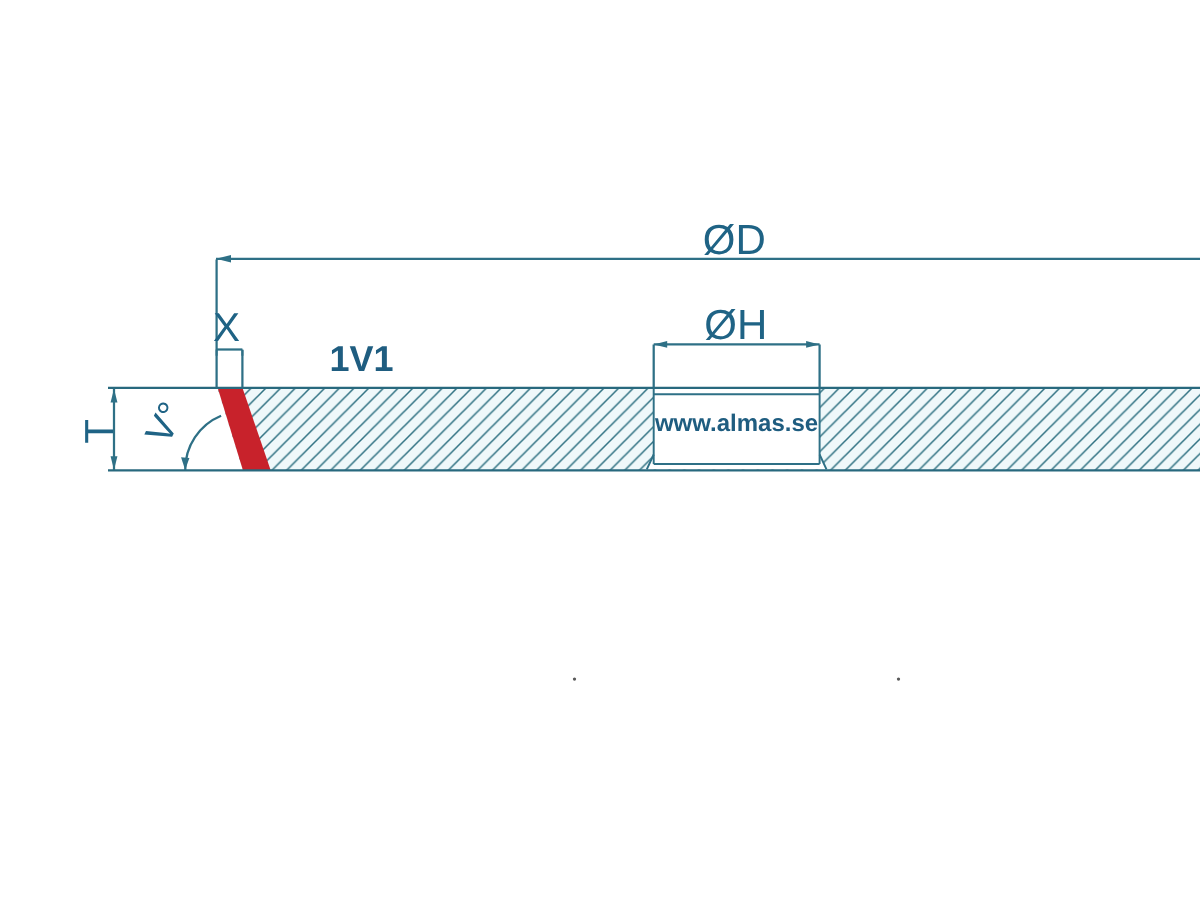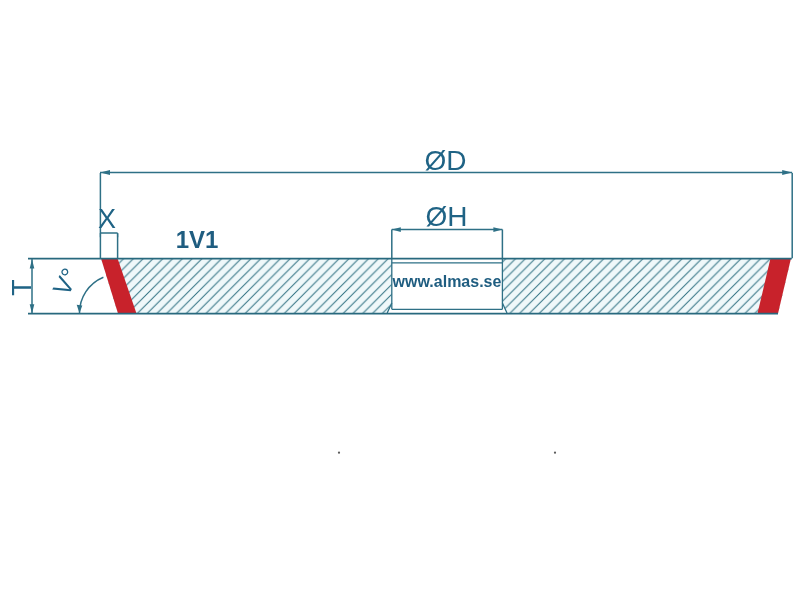--- a/index.html
+++ b/index.html
@@ -9,20 +9,21 @@
     width: 800px;
     height: 600px;
     overflow: hidden;
     font-family: "Liberation Sans", sans-serif;
   }
   .stage {
     position: relative;
     width: 665px;
     height: 600px;
     background: #ffffff;
+    padding-left: 44px;
   }
   svg { display: block; }
 
   
   .dline   { stroke: #2e7086; stroke-width: 1.5; fill: none; }
   .thin    { stroke: #2e7086; stroke-width: 1.3; fill: none; }
   .arrow   { fill: #2e7086; stroke: none; }
   .outline { stroke: #28697e; stroke-width: 1.6; fill: none; }
   .dimtext {
     fill: #1f6385;

